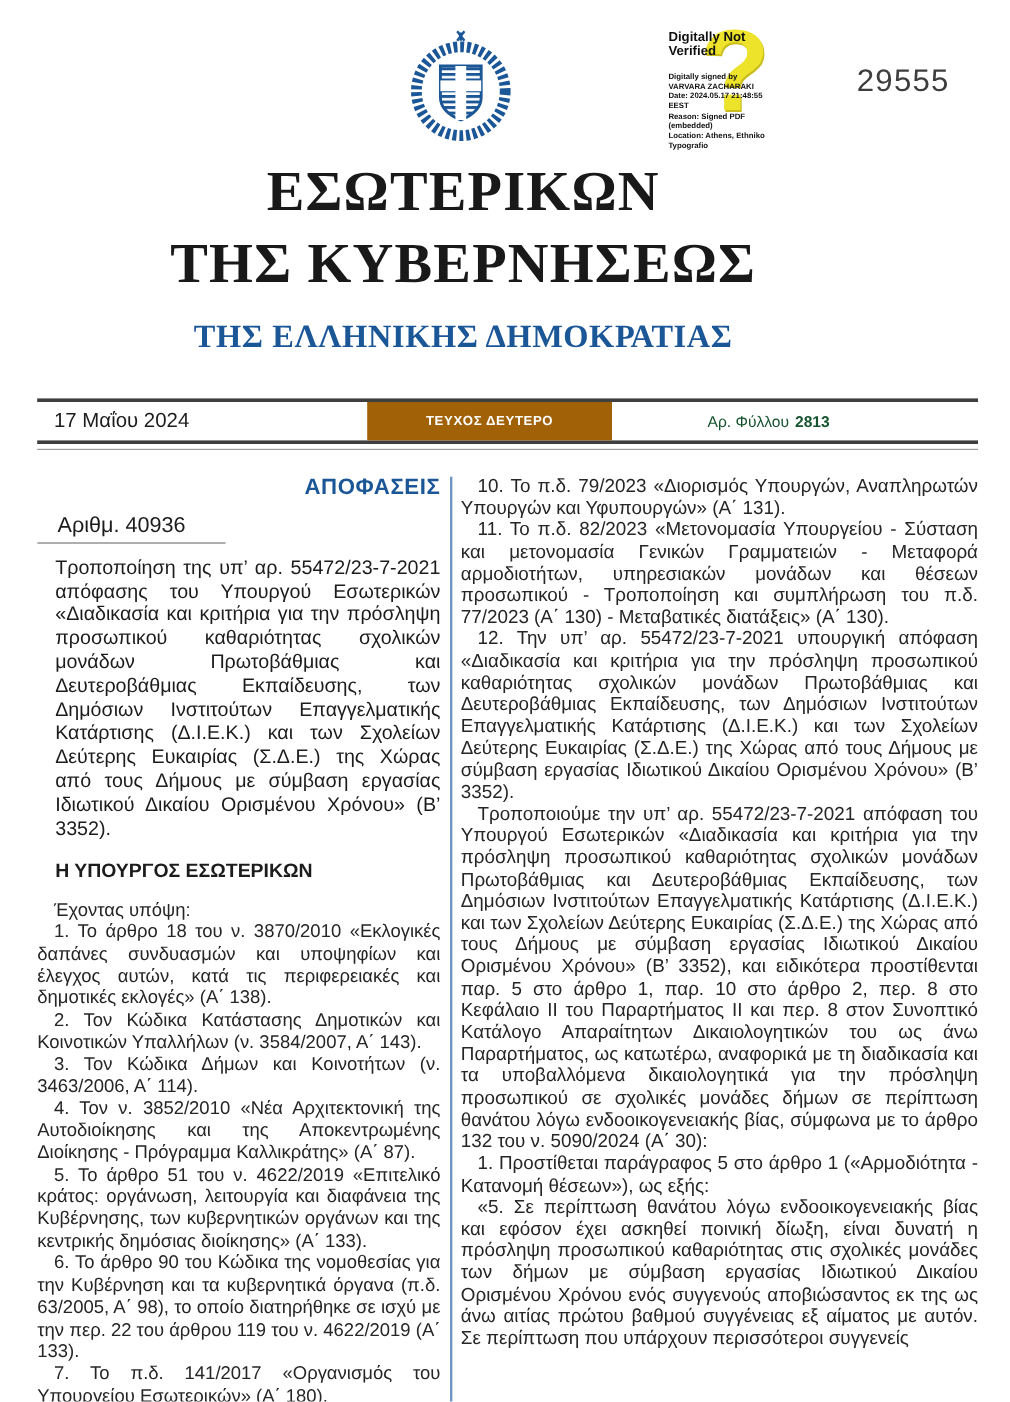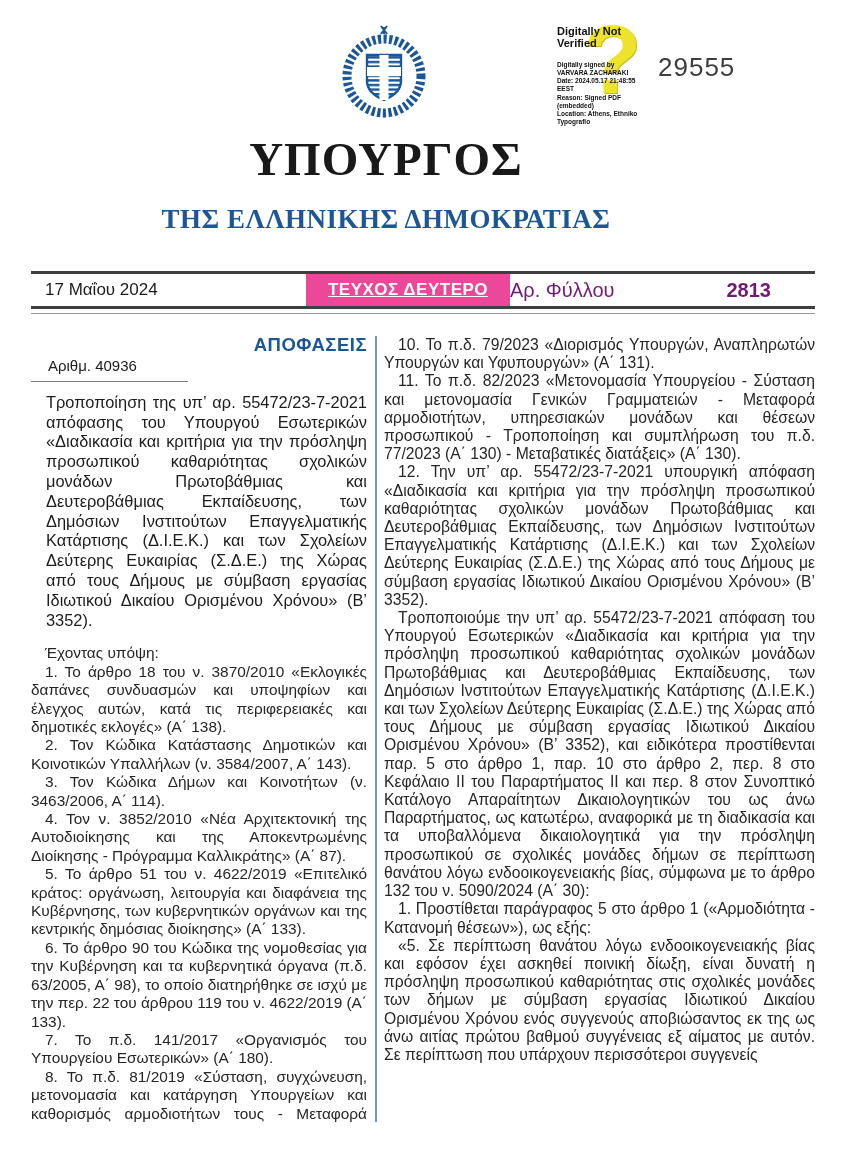--- a/index.html
+++ b/index.html
@@ -25,21 +25,21 @@
   }
   .stamp .stamp-title {
     position: relative; z-index: 1;
     font-size: 11px; font-weight: bold; color: #111; line-height: 1.05;
   }
   .stamp .stamp-details {
     position: relative; z-index: 1; margin-top: 12px;
     font-size: 6.5px; font-weight: bold; color: #111; line-height: 1.25;
   }
   .page-number {
-    position: absolute; left: 658px; top: 52px;
+    position: absolute; left: 714px; top: 52px;
     font-size: 26px; color: #3d3d3d; letter-spacing: 1px;
   }
 
   
   .masthead { width: 772px; text-align: center; padding-top: 24px; }
   .emblem { display: inline-block; }
   .mast-title {
     font-family: "Liberation Serif", "DejaVu Serif", serif;
     font-weight: bold; color: #191919;
     font-size: 47px; line-height: 50px; letter-spacing: 1px;
@@ -54,45 +54,45 @@
   
   .issue-bar-wrap { margin: 36px 27px 0 31px; }
   .issue-bar {
     border-top: 3px solid #3f3f3f;
     border-bottom: 3px solid #3f3f3f;
     display: flex; align-items: stretch; height: 38px;
   }
   .issue-date { flex: 1; display: flex; align-items: center; padding-left: 14px;
     font-size: 17px; color: #1c1c1c; }
   .issue-type {
-    width: 204px; background: #ec4899; color: #fff;
+    width: 204px; background: #a16207; color: #fff;
     display: flex; align-items: center; justify-content: center;
-    font-size: 17px; font-weight: bold; letter-spacing: 0.5px; text-decoration: underline;
+    font-size: 11px; font-weight: bold; letter-spacing: 0.5px;
   }
-  .issue-no { flex: 1; display: flex; align-items: center; justify-content: space-between;
-    padding-right: 44px; font-size: 20px; color: #701a75; }
+  .issue-no { flex: 1; display: flex; align-items: center; justify-content: center;
+    padding-right: 44px; font-size: 13px; color: #14532d; }
   .issue-no b { font-weight: bold; margin-left: 5px; }
   .issue-bar-shadow { border-bottom: 1.5px solid #9a9a9a; margin-top: 4px; }
 
   
   .columns {
     margin: 22px 27px 0 31px;
     display: flex; height: 786px; overflow: hidden;
     text-align: justify;
   }
   .col-left { width: 336px; font-size: 15.4px; line-height: 18.4px; }
   .col-divider { width: 2px; background: #6f95c5; margin-left: 8px; margin-right: 7px; }
   .col-right { flex: 1; font-size: 15.7px; line-height: 18.2px; }
 
   .section-heading {
     color: #1b5697; font-weight: bold; font-size: 18.5px;
     padding-left: 17px; letter-spacing: 0.5px; text-align: right;
   }
   .decision-number {
-    margin-top: 3px; font-size: 15px; color: #1c1c1c;
+    margin-top: 13px; font-size: 18px; color: #1c1c1c;
     padding-left: 17px; width: 157px; padding-bottom: 5px;
     border-bottom: 1.5px solid #7a7a7a; text-align: left; white-space: nowrap;
   }
   .decision-title {
     margin-top: 11px; padding-left: 15px;
     font-weight: normal; font-size: 16.4px; line-height: 19.8px; color: #1c1c1c;
   }
   .authority {
     margin-top: 16px; padding-left: 15px; font-weight: bold;
     font-size: 16.2px; color: #1c1c1c; text-align: left;
@@ -137,21 +137,22 @@
         <pattern id="stripes" width="4" height="4.6" patternUnits="userSpaceOnUse">
           <rect width="4" height="4.6" fill="#ffffff"></rect>
           <rect width="4" height="2.4" fill="#1b5697"></rect>
         </pattern>
       </defs>
       <path d="M29 31 h34 v26 q0 12 -17 19 q-17 -7 -17 -19 z" fill="url(#stripes)" stroke="#1b5697" stroke-width="2.4"></path>
       <rect x="41.5" y="31" width="9" height="45" fill="#ffffff"></rect>
       <rect x="29" y="43" width="34" height="9" fill="#ffffff"></rect>
     </svg>
   </span>
-  <div class="mast-title">ΥΠΟΥΡΓΟΣ</div>
+  <div class="mast-title">ΕΣΩΤΕΡΙΚΩΝ</div>
+  <div class="mast-title">ΤΗΣ ΚΥΒΕΡΝΗΣΕΩΣ</div>
   <div class="mast-subtitle">ΤΗΣ ΕΛΛΗΝΙΚΗΣ ΔΗΜΟΚΡΑΤΙΑΣ</div>
 </div>
 
 <div class="issue-bar-wrap">
   <div class="issue-bar">
     <div class="issue-date">17 Μαΐου 2024</div>
     <div class="issue-type">ΤΕΥΧΟΣ  ΔΕΥΤΕΡΟ</div>
     <div class="issue-no">
       <span>Αρ. Φύλλου</span>
       <b>2813</b>
@@ -159,20 +160,21 @@
   </div>
   <div class="issue-bar-shadow"></div>
 </div>
 
 <div class="columns">
 
   <div class="col-left">
     <div class="section-heading">ΑΠΟΦΑΣΕΙΣ</div>
     <div class="decision-number">Αριθμ. 40936</div>
     <div class="decision-title">Τροποποίηση της υπ’ αρ. 55472/23-7-2021 απόφασης του Υπουργού Εσωτερικών «Διαδικασία και κριτήρια για την πρόσληψη προσωπικού καθαριότητας σχολικών μονάδων Πρωτοβάθμιας και Δευτεροβάθμιας Εκπαίδευσης, των Δημόσιων Ινστιτούτων Επαγγελματικής Κατάρτισης (Δ.Ι.Ε.Κ.) και των Σχολείων Δεύτερης Ευκαιρίας (Σ.Δ.Ε.) της Χώρας από τους Δήμους με σύμβαση εργασίας Ιδιωτικού Δικαίου Ορισμένου Χρόνου» (Β’ 3352).</div>
+    <div class="authority">Η ΥΠΟΥΡΓΟΣ ΕΣΩΤΕΡΙΚΩΝ</div>
     <p class="para first">Έχοντας υπόψη:</p>
     <p class="para">1. Το άρθρο 18 του ν. 3870/2010 «Εκλογικές δαπάνες συνδυασμών και υποψηφίων και έλεγχος αυτών, κατά τις περιφερειακές και δημοτικές εκλογές» (Α΄ 138).</p>
     <p class="para">2. Τον Κώδικα Κατάστασης Δημοτικών και Κοινοτικών Υπαλλήλων (ν. 3584/2007, Α΄ 143).</p>
     <p class="para">3. Τον Κώδικα Δήμων και Κοινοτήτων (ν. 3463/2006, Α΄ 114).</p>
     <p class="para">4. Τον ν. 3852/2010 «Νέα Αρχιτεκτονική της Αυτοδιοίκησης και της Αποκεντρωμένης Διοίκησης - Πρόγραμμα Καλλικράτης» (Α΄ 87).</p>
     <p class="para">5. Το άρθρο 51 του ν. 4622/2019 «Επιτελικό κράτος: οργάνωση, λειτουργία και διαφάνεια της Κυβέρνησης, των κυβερνητικών οργάνων και της κεντρικής δημόσιας διοίκησης» (Α΄ 133).</p>
     <p class="para">6. Το άρθρο 90 του Κώδικα της νομοθεσίας για την Κυβέρνηση και τα κυβερνητικά όργανα (π.δ. 63/2005, Α΄ 98), το οποίο διατηρήθηκε σε ισχύ με την περ. 22 του άρθρου 119 του ν. 4622/2019 (Α΄ 133).</p>
     <p class="para">7. Το π.δ. 141/2017 «Οργανισμός του Υπουργείου Εσωτερικών» (Α΄ 180).</p>
     <p class="para">8. Το π.δ. 81/2019 «Σύσταση, συγχώνευση, μετονομασία και κατάργηση Υπουργείων και καθορισμός αρμοδιοτήτων τους - Μεταφορά υπηρεσιών και αρμοδιοτήτων μεταξύ Υπουργείων» (Α΄ 119).</p>
 

